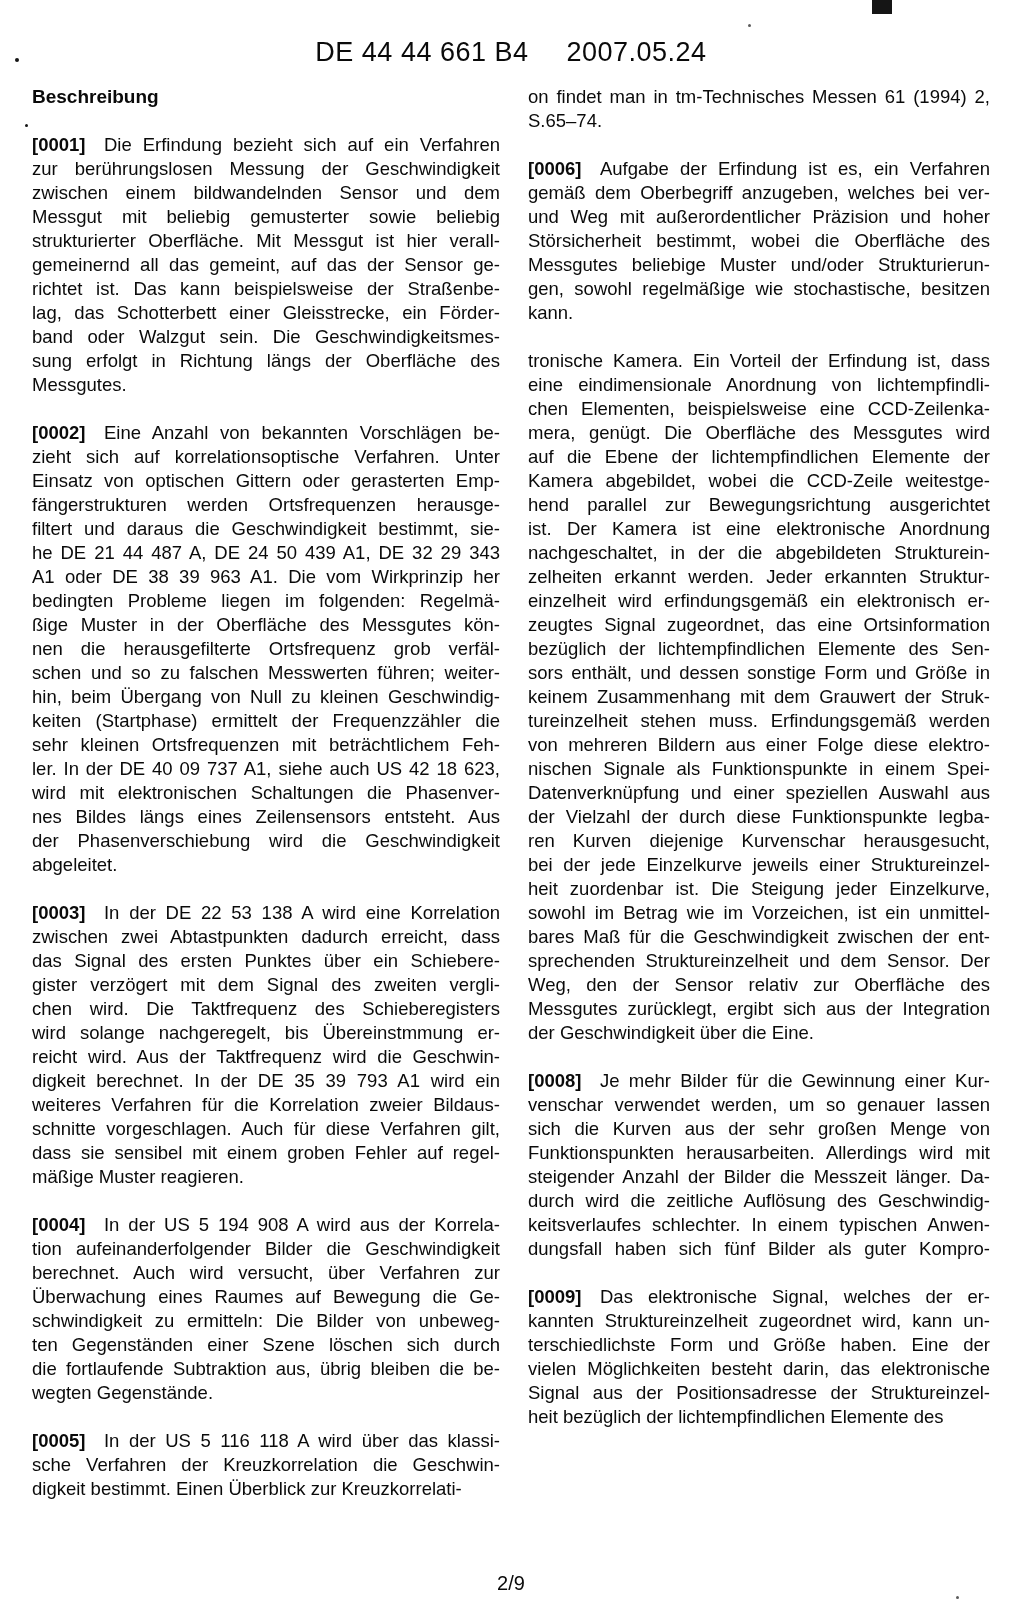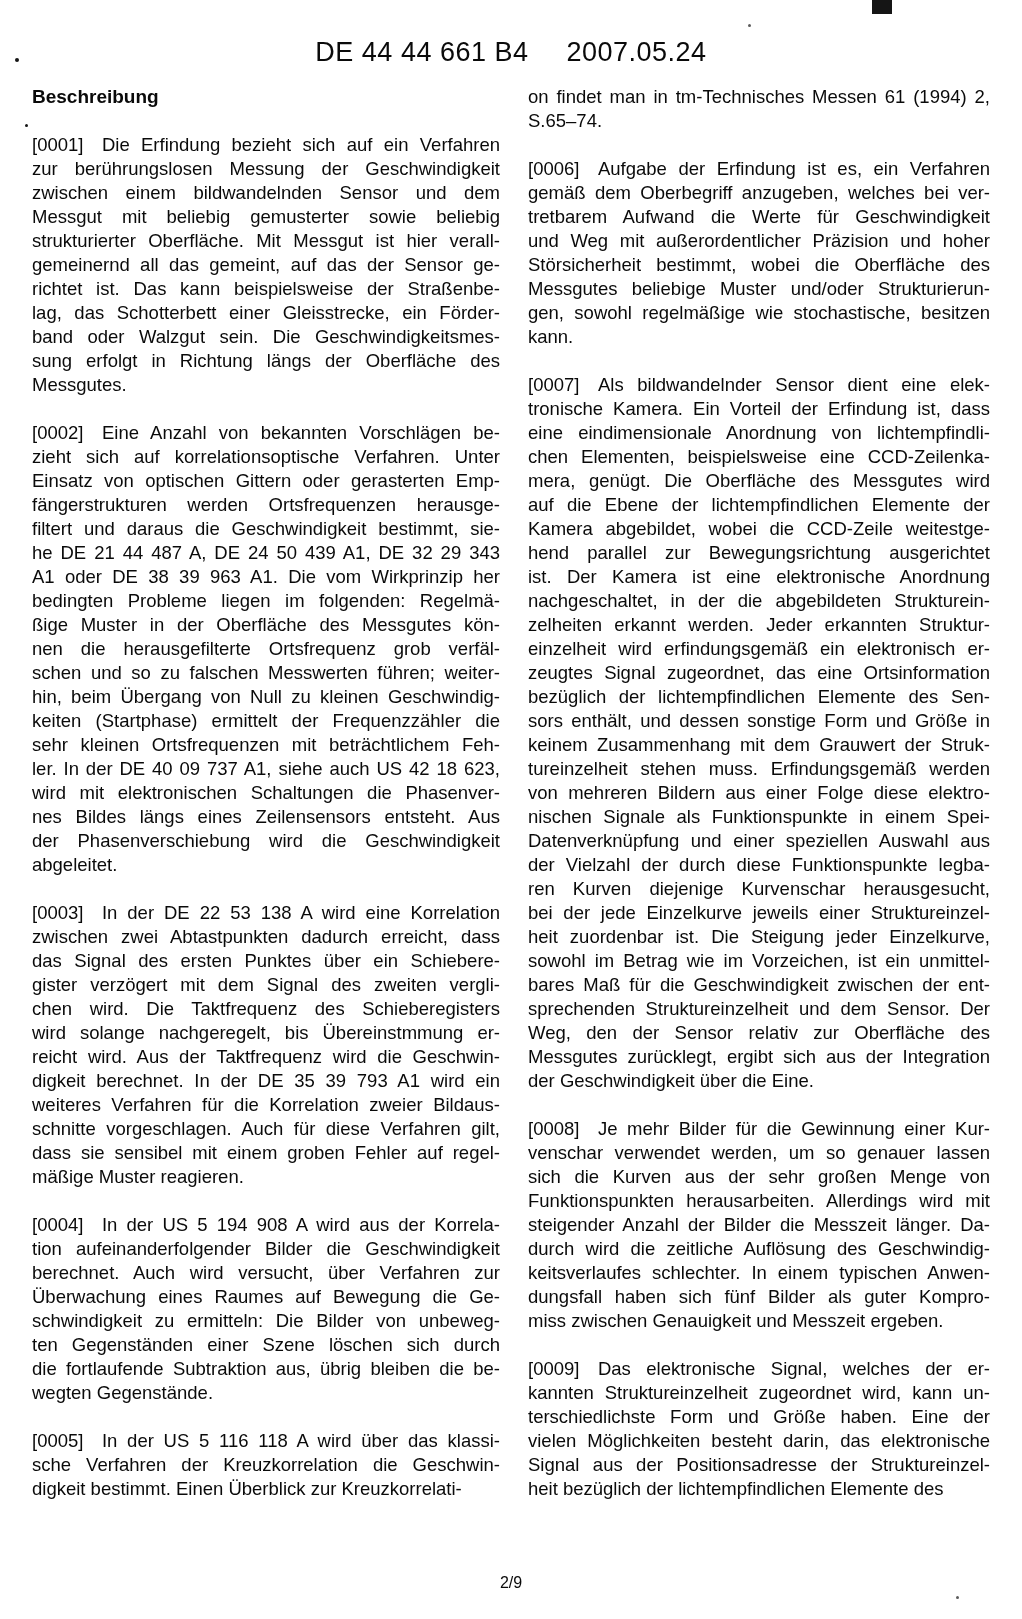--- a/index.html
+++ b/index.html
@@ -34,25 +34,25 @@
   }
   .para{margin:0 0 24px 0;}
   .para:last-child{margin-bottom:15px;}
   .line{
     height:24px;line-height:24px;
     text-align:justify;
     text-align-last:justify;
     overflow:hidden;
   }
   .line.lastline{text-align-last:left;}
-  .line b{font-weight:normal;}
+  .line b{font-weight:bold;}
   .page-footer{
     position:absolute;top:1572px;left:0;width:100%;
     text-align:center;
-    font-size:16px;line-height:22px;
+    font-size:20px;line-height:22px;
   }
   
   .speck{position:absolute;background:#151515;}
   .speck.notch{left:872px;top:0;width:20px;height:14px;}
   .speck.d1{left:15px;top:58px;width:4px;height:4px;border-radius:50%;}
   .speck.d2{left:25px;top:124px;width:3px;height:3px;border-radius:50%;}
   .speck.d3{left:748px;top:24px;width:3px;height:3px;border-radius:50%;opacity:.7;}
   .speck.d4{left:956px;top:1596px;width:3px;height:3px;border-radius:50%;opacity:.7;}
 </style>
 </head>
@@ -141,29 +141,27 @@
 
   <div class="column right">
     <div>
         <div class="para">
           <div class="line">on findet man in tm-Technisches Messen 61 (1994) 2,</div>
           <div class="line lastline">S.65–74.</div>
         </div>
         <div class="para">
           <div class="line"><b>[0006]</b>  Aufgabe der Erfindung ist es, ein Verfahren</div>
           <div class="line">gemäß dem Oberbegriff anzugeben, welches bei ver-</div>
-          <div class="line">tretbarem Aufwand die Werte für Geschwindigkeit</div>
           <div class="line">und Weg mit außerordentlicher Präzision und hoher</div>
           <div class="line">Störsicherheit bestimmt, wobei die Oberfläche des</div>
           <div class="line">Messgutes beliebige Muster und/oder Strukturierun-</div>
           <div class="line">gen, sowohl regelmäßige wie stochastische, besitzen</div>
           <div class="line lastline">kann.</div>
         </div>
         <div class="para">
-          <div class="line"><b>[0007]</b>  Als bildwandelnder Sensor dient eine elek-</div>
           <div class="line">tronische Kamera. Ein Vorteil der Erfindung ist, dass</div>
           <div class="line">eine eindimensionale Anordnung von lichtempfindli-</div>
           <div class="line">chen Elementen, beispielsweise eine CCD-Zeilenka-</div>
           <div class="line">mera, genügt. Die Oberfläche des Messgutes wird</div>
           <div class="line">auf die Ebene der lichtempfindlichen Elemente der</div>
           <div class="line">Kamera abgebildet, wobei die CCD-Zeile weitestge-</div>
           <div class="line">hend parallel zur Bewegungsrichtung ausgerichtet</div>
           <div class="line">ist. Der Kamera ist eine elektronische Anordnung</div>
           <div class="line">nachgeschaltet, in der die abgebildeten Strukturein-</div>
           <div class="line">zelheiten erkannt werden. Jeder erkannten Struktur-</div>
@@ -189,21 +187,20 @@
         </div>
         <div class="para">
           <div class="line"><b>[0008]</b>  Je mehr Bilder für die Gewinnung einer Kur-</div>
           <div class="line">venschar verwendet werden, um so genauer lassen</div>
           <div class="line">sich die Kurven aus der sehr großen Menge von</div>
           <div class="line">Funktionspunkten herausarbeiten. Allerdings wird mit</div>
           <div class="line">steigender Anzahl der Bilder die Messzeit länger. Da-</div>
           <div class="line">durch wird die zeitliche Auflösung des Geschwindig-</div>
           <div class="line">keitsverlaufes schlechter. In einem typischen Anwen-</div>
           <div class="line">dungsfall haben sich fünf Bilder als guter Kompro-</div>
-          <div class="line lastline">miss zwischen Genauigkeit und Messzeit ergeben.</div>
         </div>
         <div class="para">
           <div class="line"><b>[0009]</b>  Das elektronische Signal, welches der er-</div>
           <div class="line">kannten Struktureinzelheit zugeordnet wird, kann un-</div>
           <div class="line">terschiedlichste Form und Größe haben. Eine der</div>
           <div class="line">vielen Möglichkeiten besteht darin, das elektronische</div>
           <div class="line">Signal aus der Positionsadresse der Struktureinzel-</div>
           <div class="line lastline">heit bezüglich der lichtempfindlichen Elemente des</div>
         </div>
       </div>

